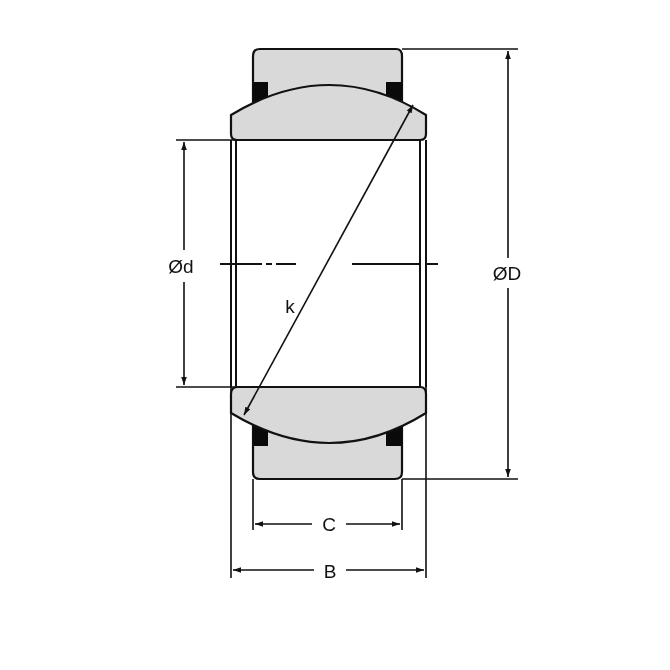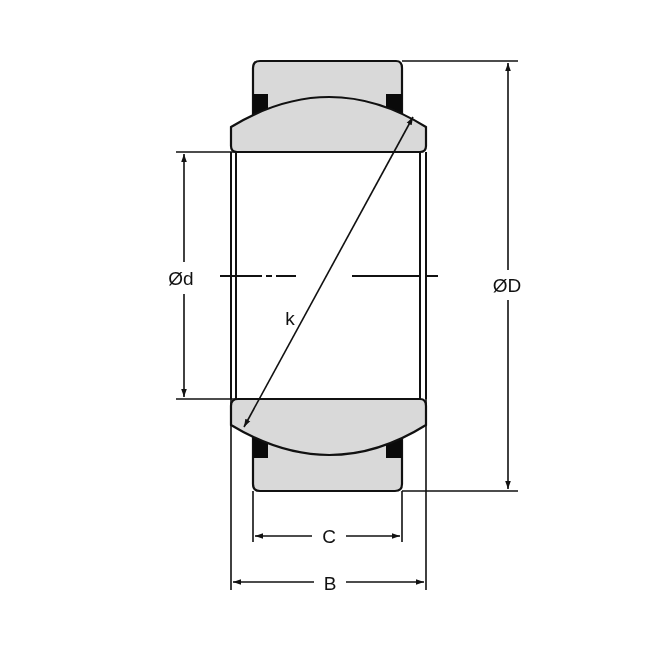--- a/index.html
+++ b/index.html
@@ -1,17 +1,17 @@
 <!DOCTYPE html>
 <html><head>
   <meta charset="utf-8">
   <style>
     html, body { margin: 0; padding: 0; background: #ffffff; }
     body { width: 670px; height: 670px; overflow: hidden; }
-    #stage { position: absolute; left: 0; top: 12px; width: 670px; height: 540px; }
+    #stage { position: absolute; left: 0; top: 0; width: 670px; height: 540px; }
     svg text { font-family: "Liberation Sans", "DejaVu Sans", sans-serif; fill: #111111; }
   </style>
 </head>
 <body>
 
 <div id="stage">
 <svg width="670" height="670" viewBox="0 0 670 670" xmlns="http://www.w3.org/2000/svg">
   <defs>
     <marker id="arr" viewBox="0 0 10 10" refX="10" refY="5" markerWidth="8" markerHeight="8" orient="auto-start-reverse" markerUnits="userSpaceOnUse">
       <path d="M0,1.5 L10,5 L0,8.5 z" fill="#111"></path>

